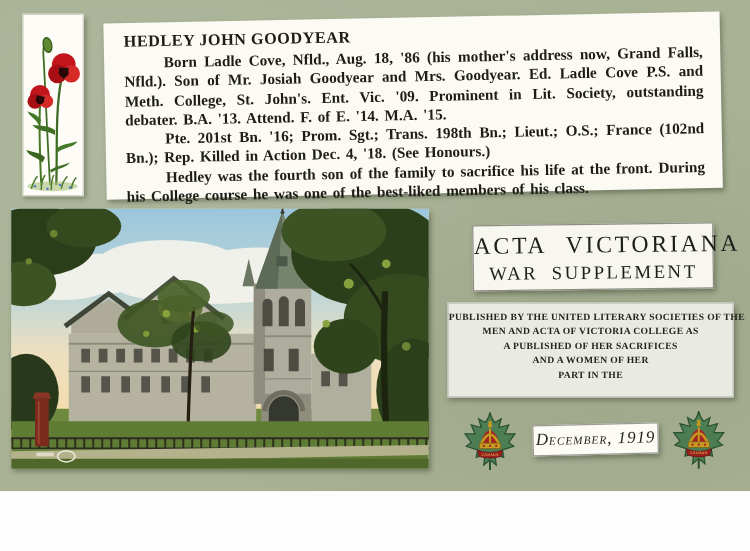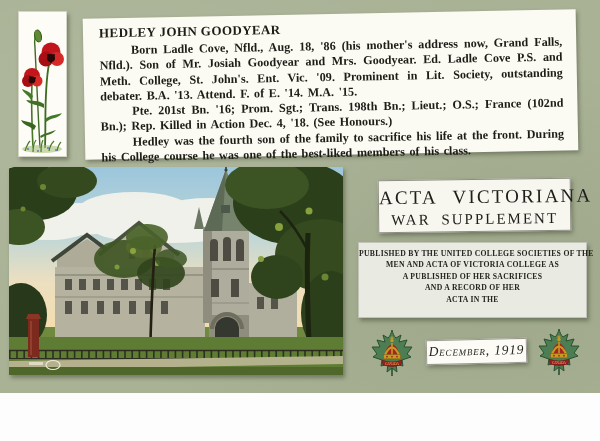--- a/index.html
+++ b/index.html
@@ -241,25 +241,25 @@
         <rect x="20" y="195" width="14" height="3" fill="#e8e4d2" opacity=".8"></rect>
       </svg>
     </div>
 
     <div class="plate masthead">
       <div class="masthead-title">ACTA VICTORIANA</div>
       <div class="masthead-subtitle">WAR SUPPLEMENT</div>
     </div>
 
     <div class="plate imprint">
-      <div>PUBLISHED BY THE UNITED COLLEGE SOCIETIES OF THE</div>
+      <div>PUBLISHED BY THE UNITED LITERARY SOCIETIES OF THE</div>
       <div>MEN AND ACTA OF VICTORIA COLLEGE AS</div>
       <div>A PUBLISHED OF HER SACRIFICES</div>
-      <div>AND A RECORD OF HER</div>
-      <div>ACTA IN THE</div>
+      <div>AND A WOMEN OF HER</div>
+      <div>PART IN THE</div>
     </div>
 
     <div class="badge badge-left">
       <svg viewBox="0 0 44 50">
         <path d="M22,3 C23,7 24,9 26,11 L31,8 L29,15 L37,13 L34,20 L42,20 L37,27 L41,30 L32,33 L33,39 L26,37 L27,45 L22,41 L17,45 L18,37 L11,39 L12,33 L3,30 L7,27 L2,20 L10,20 L7,13 L15,15 L13,8 L18,11 C20,9 21,7 22,3 Z" fill="#4d7d53" stroke="#2a5130" stroke-width="1"></path>
         <line x1="22" y1="41" x2="22" y2="49" stroke="#2a5130" stroke-width="1.6"></line>
         <path d="M15,28 Q16,19 22,17 Q28,19 29,28 Z" fill="#a32622"></path>
         <path d="M15,28 Q22,13 29,28" fill="none" stroke="#c79a22" stroke-width="2"></path>
         <line x1="22" y1="16" x2="22" y2="28" stroke="#c79a22" stroke-width="1.6"></line>
         <rect x="13.5" y="27.5" width="17" height="4.4" fill="#c79a22" stroke="#7a5c10" stroke-width=".5"></rect>

